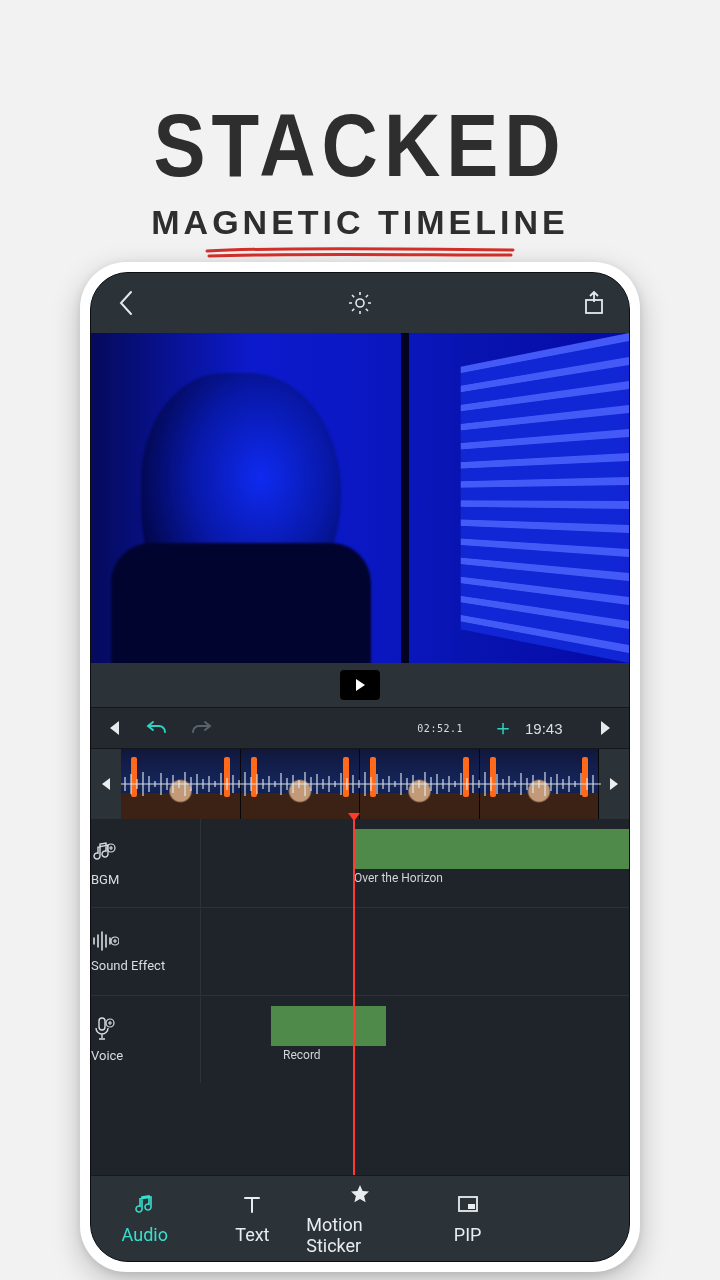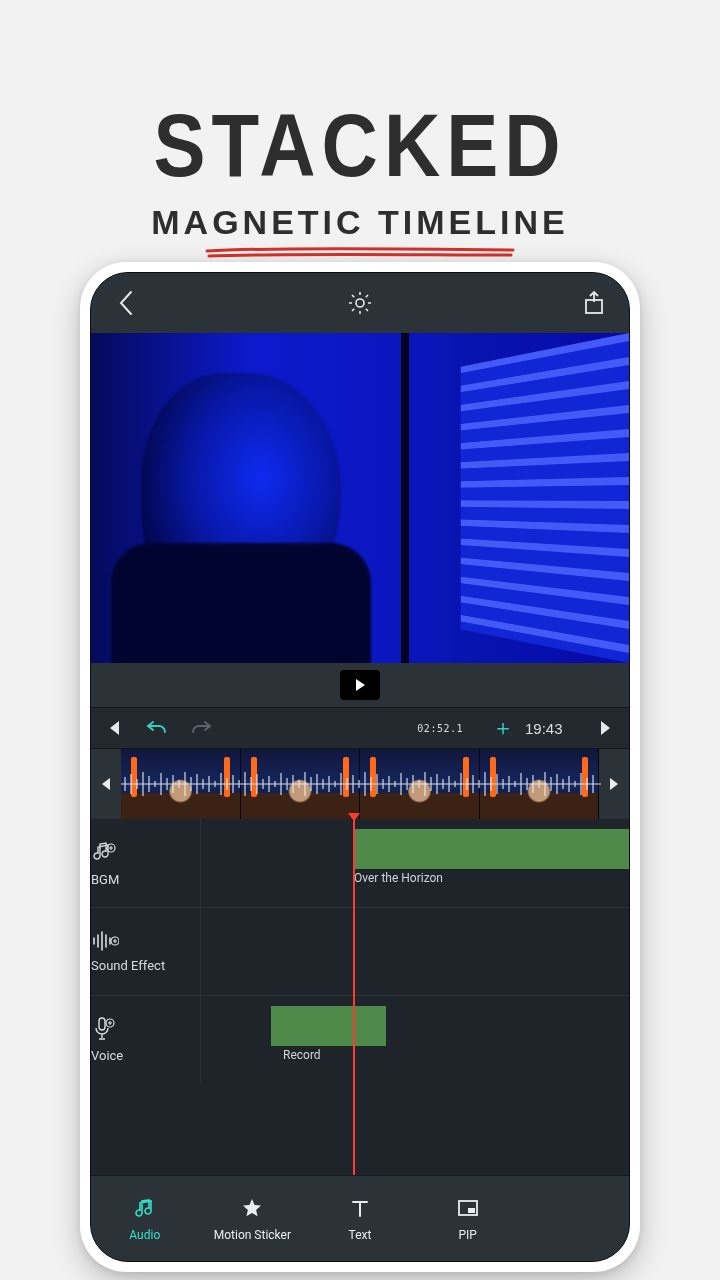--- a/index.html
+++ b/index.html
@@ -164,21 +164,21 @@
   }
 
   
   .toolbar {
     height: 86px; background:#2b3238; display:grid;
     grid-template-columns: repeat(5,1fr);
     border-top:1px solid #161a1d;
   }
   .tool {
     display:flex; flex-direction:column; align-items:center; justify-content:center;
-    gap:6px; color:#e9edf0; font-size:12px;
+    gap:6px; color:#e9edf0; font-size:18px;
   }
   .tool.active { color:#35e0cd; }
   .tool .ico { width:26px; height:26px; display:flex; align-items:center; justify-content:center; }
 
   svg { display:block; }
 </style>
 </head>
 <body>
 <div class="page">
 
@@ -356,32 +356,32 @@
           <span class="ico">
             <svg width="24" height="24" viewBox="0 0 24 24">
                 <path d="M9 4v12a3 3 0 1 1-2-2.8V6l11-2v10a3 3 0 1 1-2-2.8V3L9 4z" stroke="#35e0cd" stroke-width="1.6" fill="none"></path>
               </svg>
           </span>
           <span>Audio</span>
         </div>
         <div class="tool">
           <span class="ico">
             <svg width="24" height="24" viewBox="0 0 24 24">
+                <path d="M5 5h14M12 5v14" stroke="#e9edf0" stroke-width="2" stroke-linecap="round"></path>
+              </svg>
+          </span>
+          <span>Text</span>
+        </div>
+        <div class="tool">
+          <span class="ico">
+            <svg width="24" height="24" viewBox="0 0 24 24">
                 <path d="M12 2l2.6 6 6.4.6-4.9 4.4 1.5 6.3L12 16l-5.6 3.3 1.5-6.3L3 8.6 9.4 8 12 2z" fill="#e9edf0"></path>
               </svg>
           </span>
           <span>Motion Sticker</span>
-        </div>
-        <div class="tool">
-          <span class="ico">
-            <svg width="24" height="24" viewBox="0 0 24 24">
-                <path d="M5 5h14M12 5v14" stroke="#e9edf0" stroke-width="2" stroke-linecap="round"></path>
-              </svg>
-          </span>
-          <span>Text</span>
         </div>
         <div class="tool">
           <span class="ico">
             <svg width="24" height="24" viewBox="0 0 24 24">
                 <rect x="3" y="4" width="18" height="14" stroke="#e9edf0" stroke-width="1.8" fill="none"></rect>
                 <rect x="12" y="11" width="7" height="5" fill="#e9edf0"></rect>
               </svg>
           </span>
           <span>PIP</span>
         </div>

